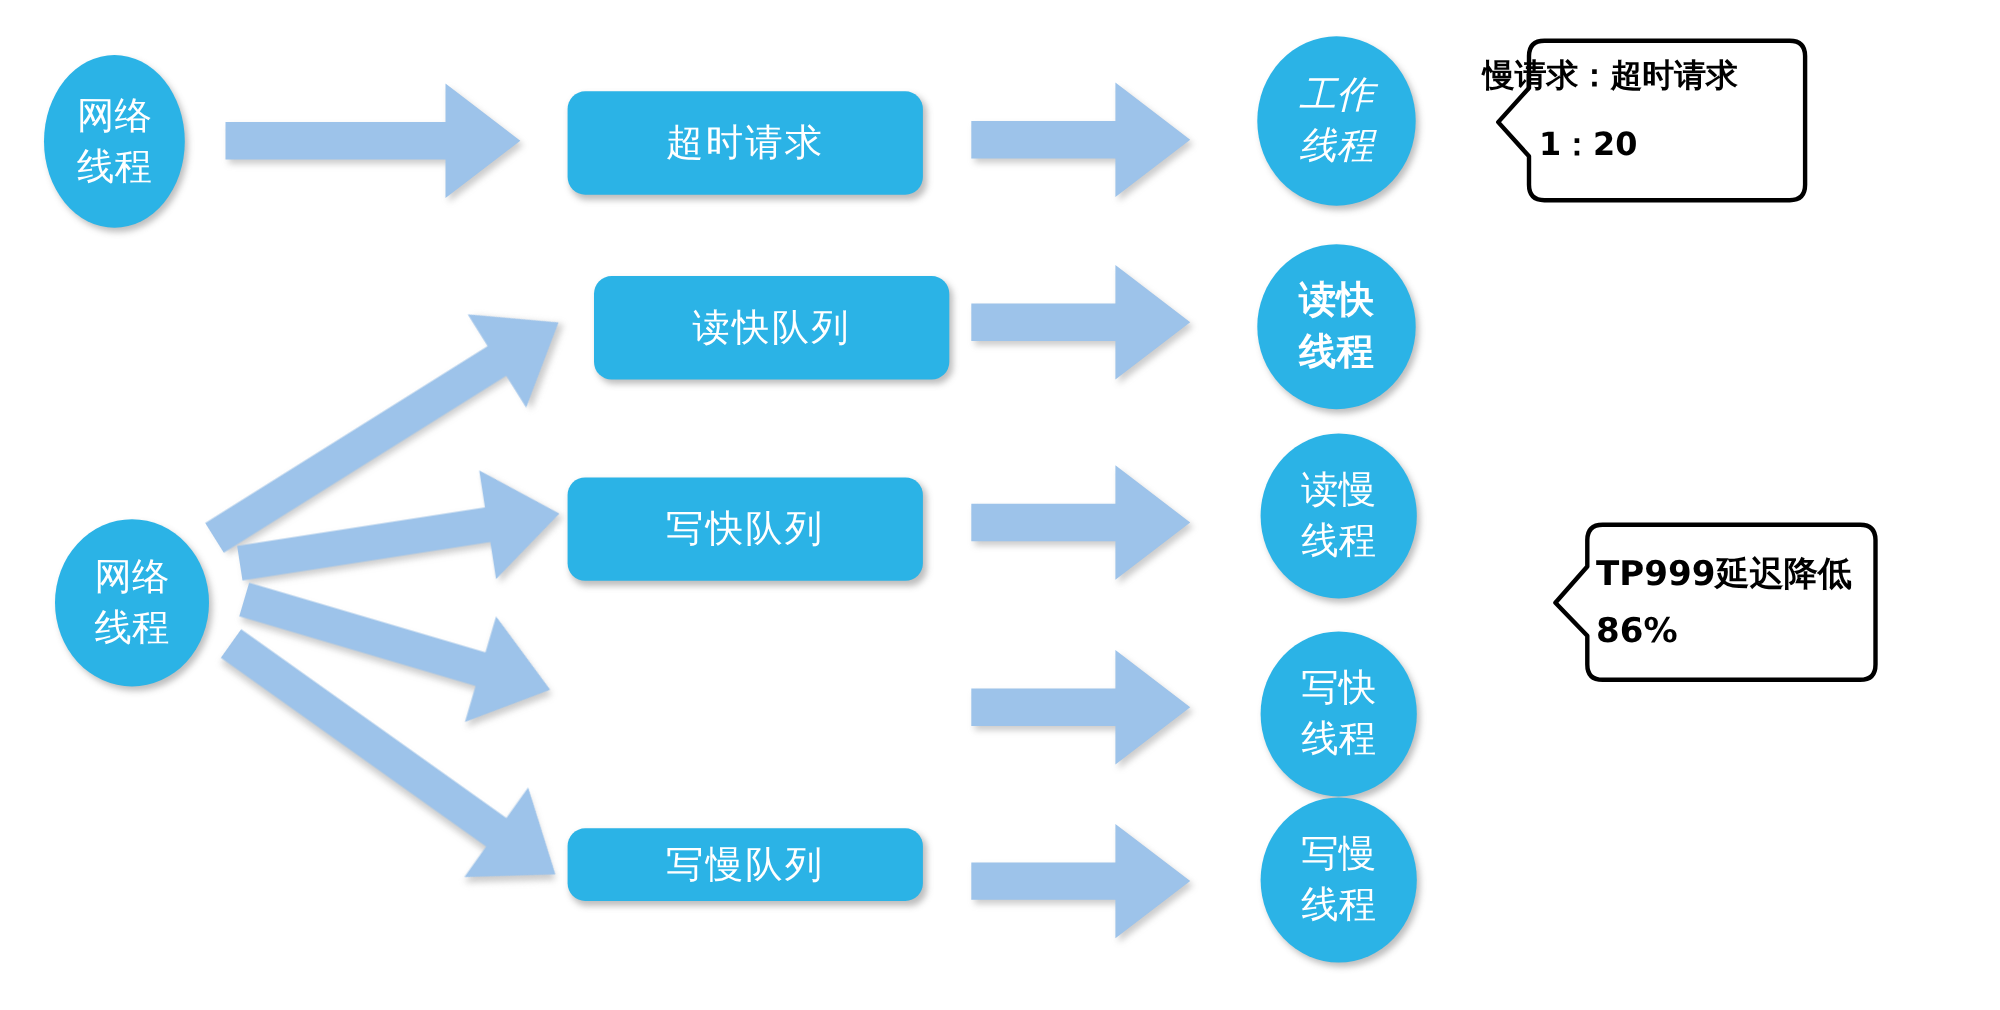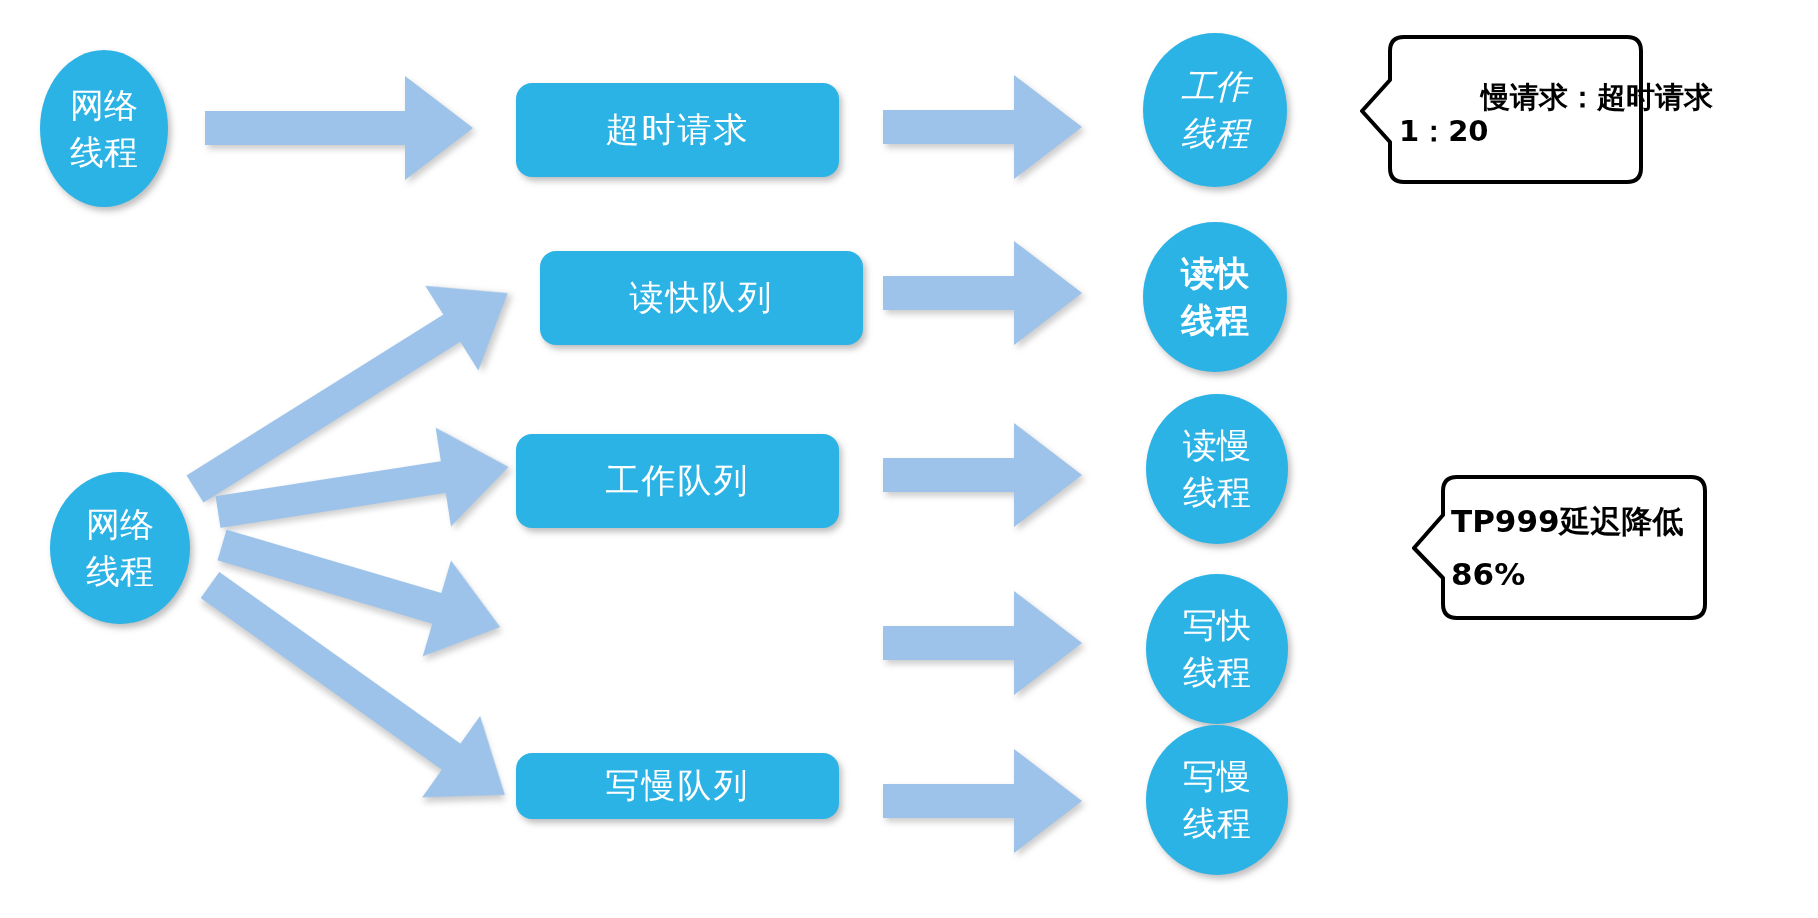--- a/index.html
+++ b/index.html
@@ -80,21 +80,21 @@
 线程</span>
   </div>
 
   <div class="node queue" style="left:516px; top:83px; width:323px; height:94px;">
     <span>超时请求</span>
   </div>
   <div class="node queue" style="left:540px; top:251px; width:323px; height:94px;">
     <span>读快队列</span>
   </div>
   <div class="node queue" style="left:516px; top:434px; width:323px; height:94px;">
-    <span>工作队列</span>
+    <span>写快队列</span>
   </div>
   <div class="node queue" style="left:516px; top:753px; width:323px; height:66px;">
     <span>写慢队列</span>
   </div>
 
   <div class="node circle" style="left:1143px; top:33px; width:144px; height:154px;font-style:italic;">
     <span>工作
 线程</span>
   </div>
   <div class="node circle bold" style="left:1143px; top:222px; width:144px; height:150px;">
@@ -107,18 +107,18 @@
   </div>
   <div class="node circle" style="left:1146px; top:574px; width:142px; height:150px;">
     <span>写快
 线程</span>
   </div>
   <div class="node circle" style="left:1146px; top:725px; width:142px; height:150px;">
     <span>写慢
 线程</span>
   </div>
 
-  <div class="callout-line c1" style="left:1481px; top:49px;margin-top:29px;">慢请求：超时请求</div>
+  <div class="callout-line c1" style="left:1348px; top:49px;">慢请求：超时请求</div>
   <div class="callout-line c1" style="left:1399px; top:112px;">1：20</div>
   <div class="callout-line c2" style="left:1451px; top:501px;">TP999延迟降低</div>
   <div class="callout-line c2" style="left:1451px; top:556px;">86%</div>
 
 </div>
 
 </body></html>

